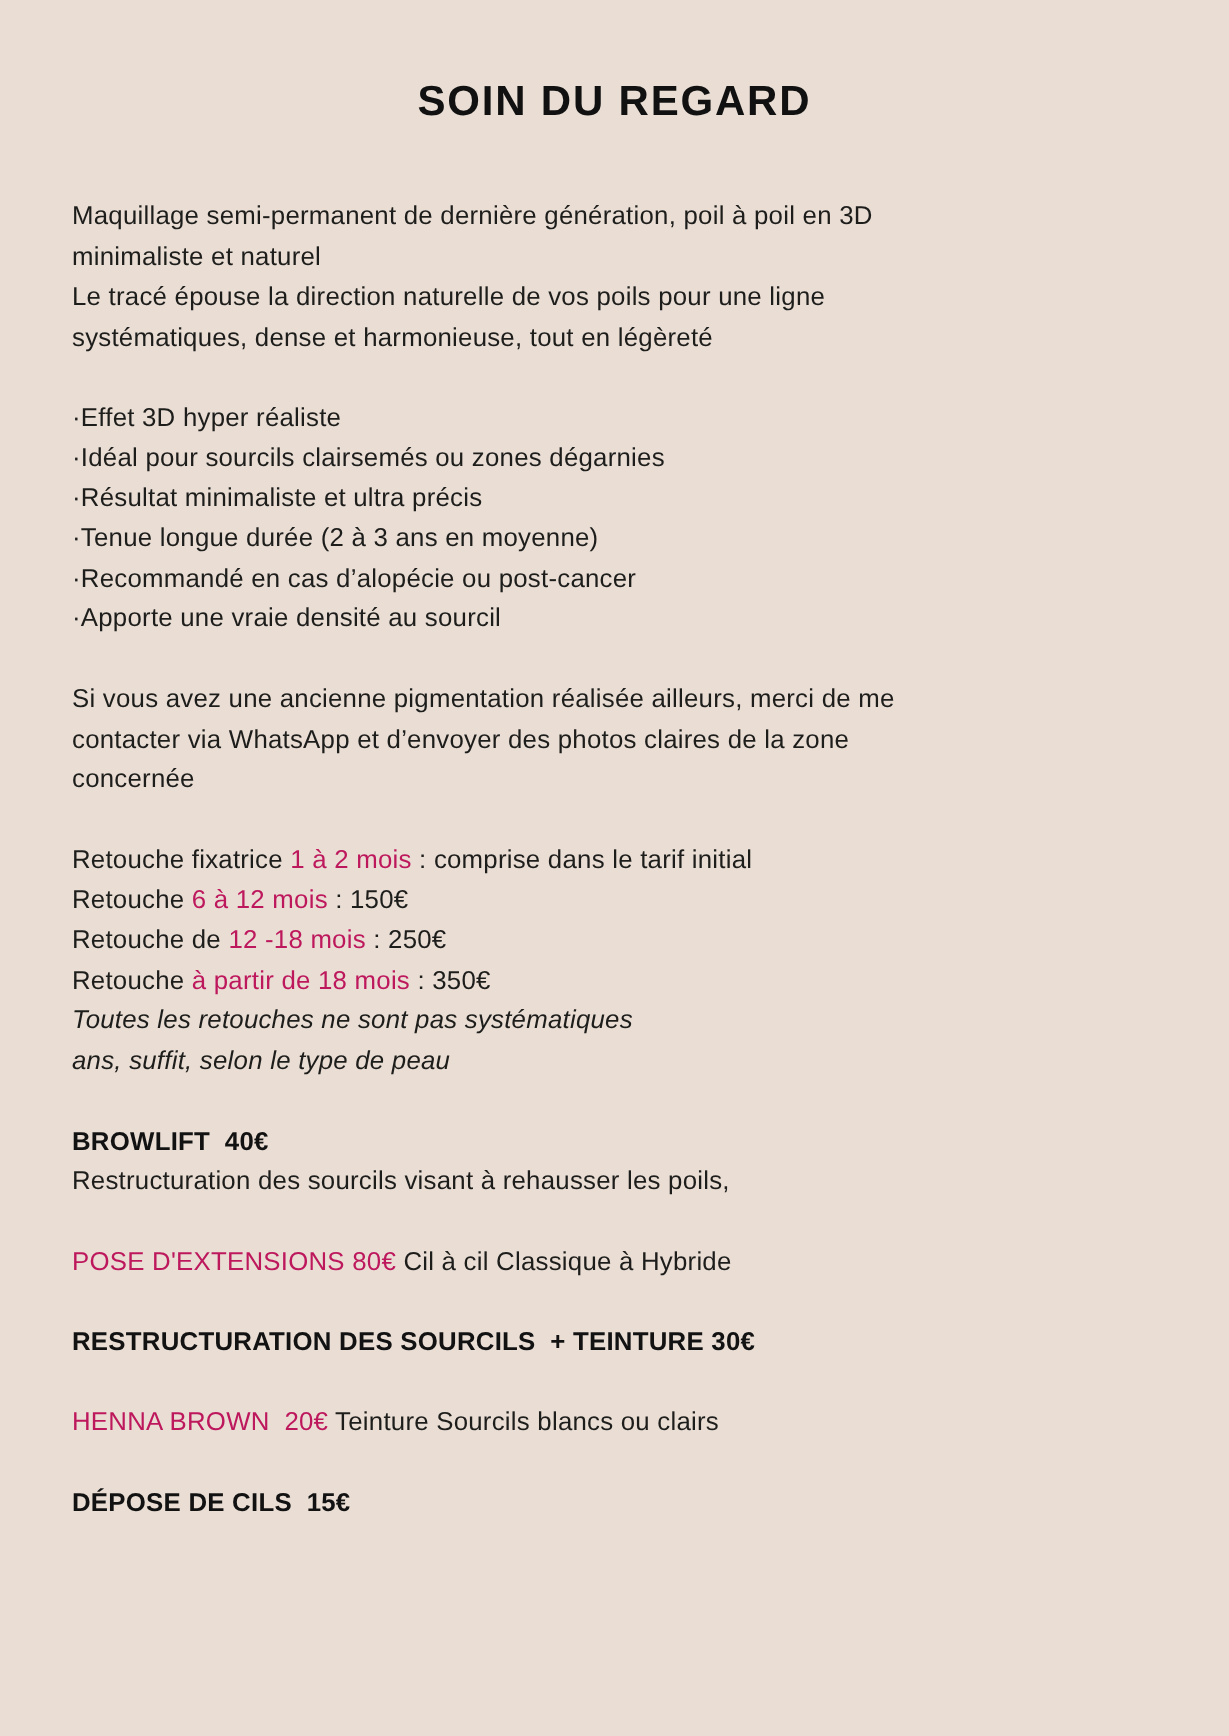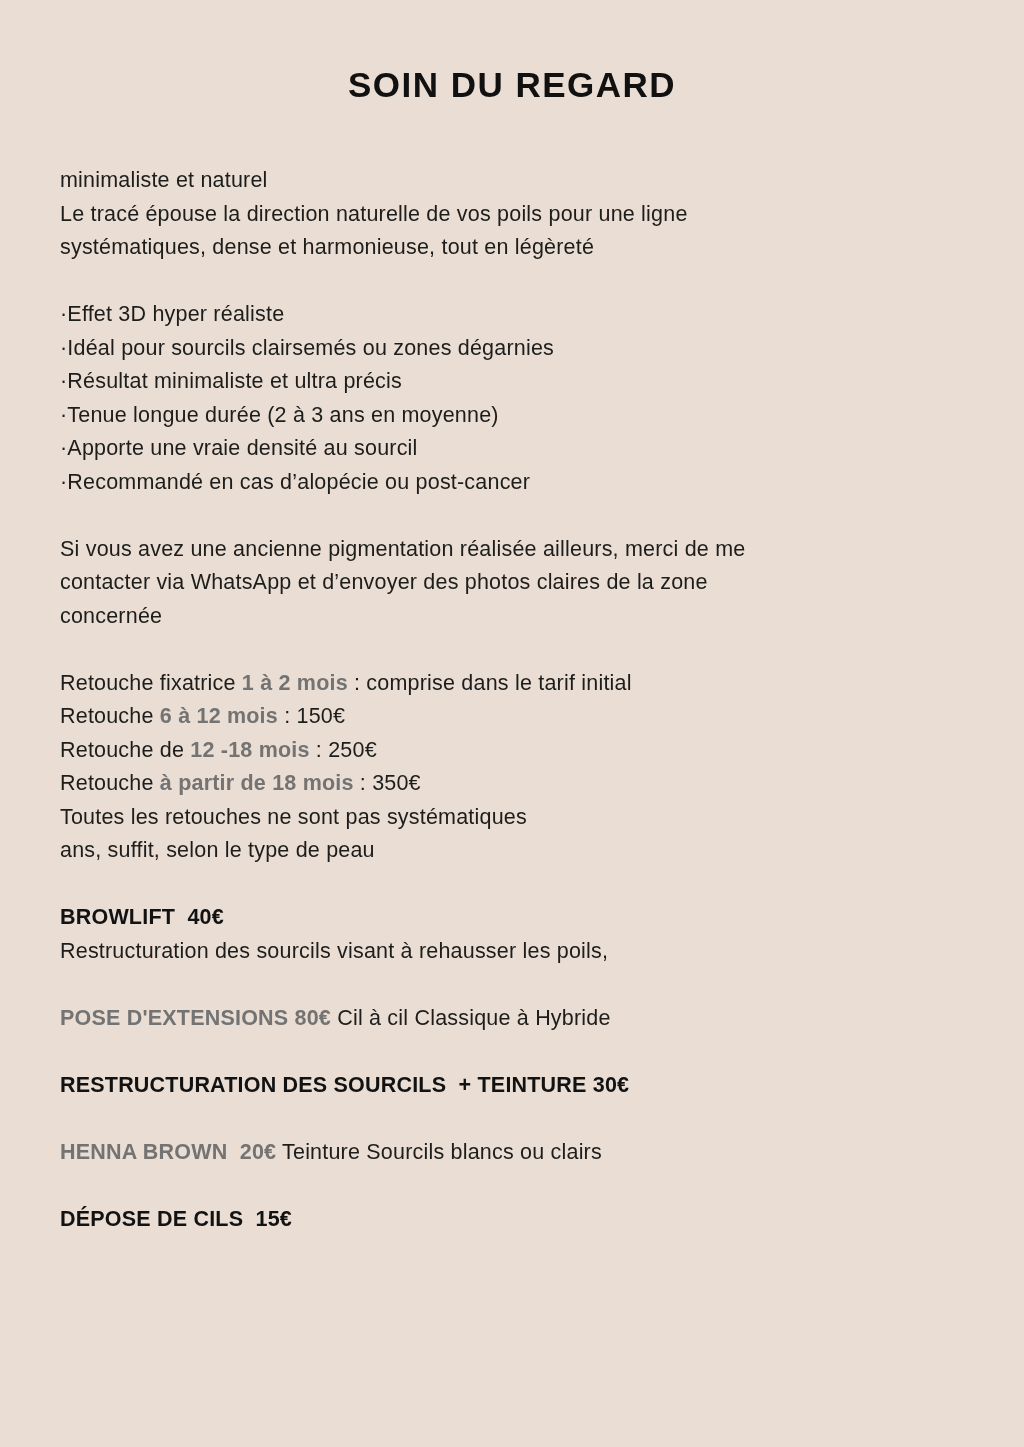--- a/index.html
+++ b/index.html
@@ -37,47 +37,49 @@
     letter-spacing: 0.2px;
   }
   .blank {
     height: 33.5px;
   }
   .heading {
     font-weight: 700;
     color: #121212;
   }
   strong {
-    font-weight: 700;
-    color: #737373;
+    font-weight: 400;
+    color: #be185d;
   }
   .italic {
+    font-style: italic;
   }
 </style>
 </head>
 <body>
 
 <div class="page">
 
   <h1 class="doc-title">SOIN DU REGARD</h1>
 
   <div>
 
+    <div class="line">Maquillage semi-permanent de dernière génération, poil à poil en 3D</div>
     <div class="line">minimaliste et naturel</div>
     <div class="line">Le tracé épouse la direction naturelle de vos poils pour une ligne</div>
     <div class="line">systématiques, dense et harmonieuse, tout en légèreté</div>
 
     <div class="blank"></div>
 
     <div class="line">·Effet 3D hyper réaliste</div>
     <div class="line">·Idéal pour sourcils clairsemés ou zones dégarnies</div>
     <div class="line">·Résultat minimaliste et ultra précis</div>
     <div class="line">·Tenue longue durée (2 à 3 ans en moyenne)</div>
+    <div class="line">·Recommandé en cas d’alopécie ou post-cancer</div>
     <div class="line">·Apporte une vraie densité au sourcil</div>
-    <div class="line">·Recommandé en cas d’alopécie ou post-cancer</div>
 
     <div class="blank"></div>
 
     <div class="line">Si vous avez une ancienne pigmentation réalisée ailleurs, merci de me</div>
     <div class="line">contacter via WhatsApp et d’envoyer des photos claires de la zone</div>
     <div class="line">concernée</div>
 
     <div class="blank"></div>
 
     <div class="line"><span>Retouche fixatrice </span><strong>1 à 2 mois</strong><span> : comprise dans le tarif initial</span></div>

